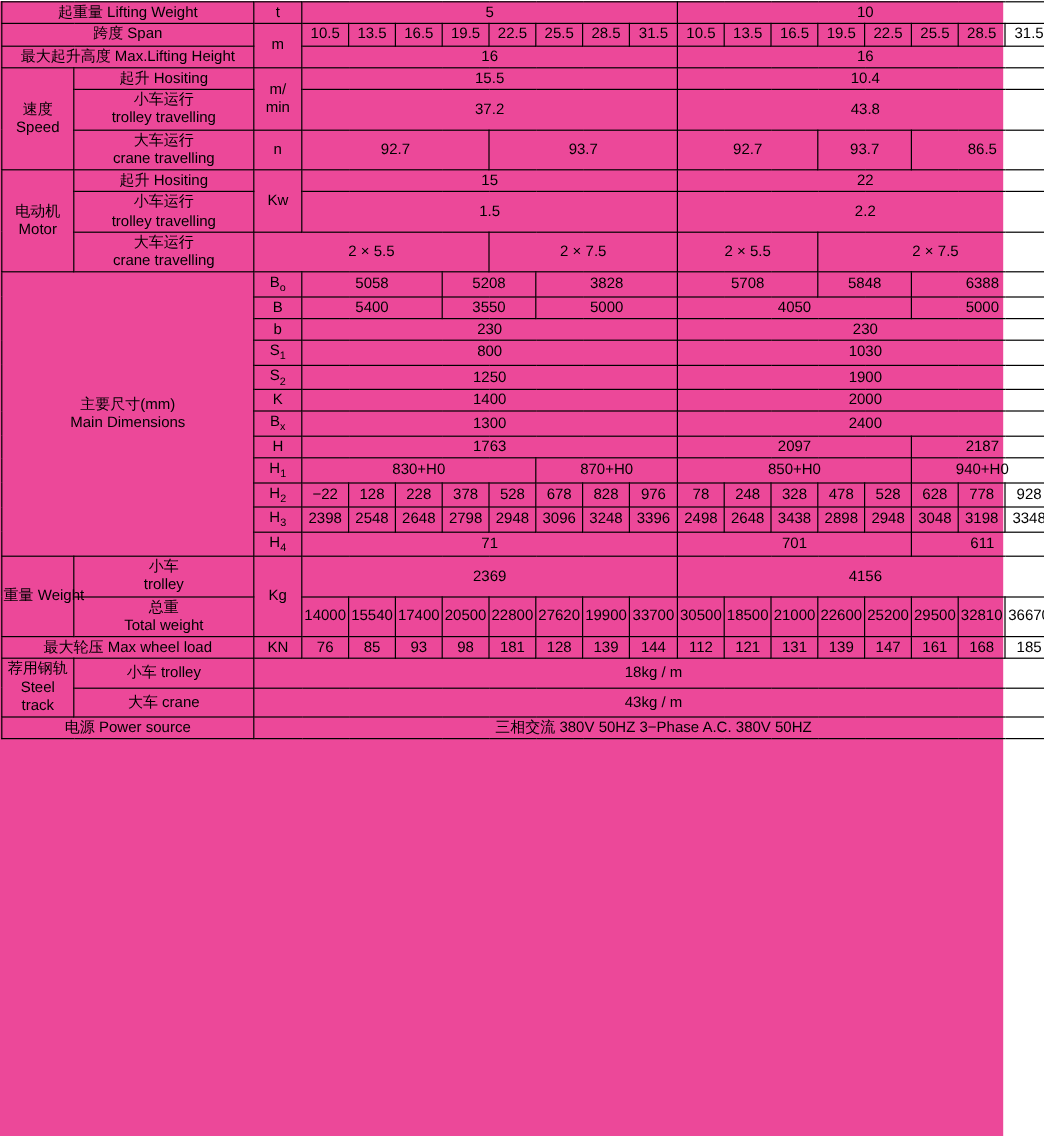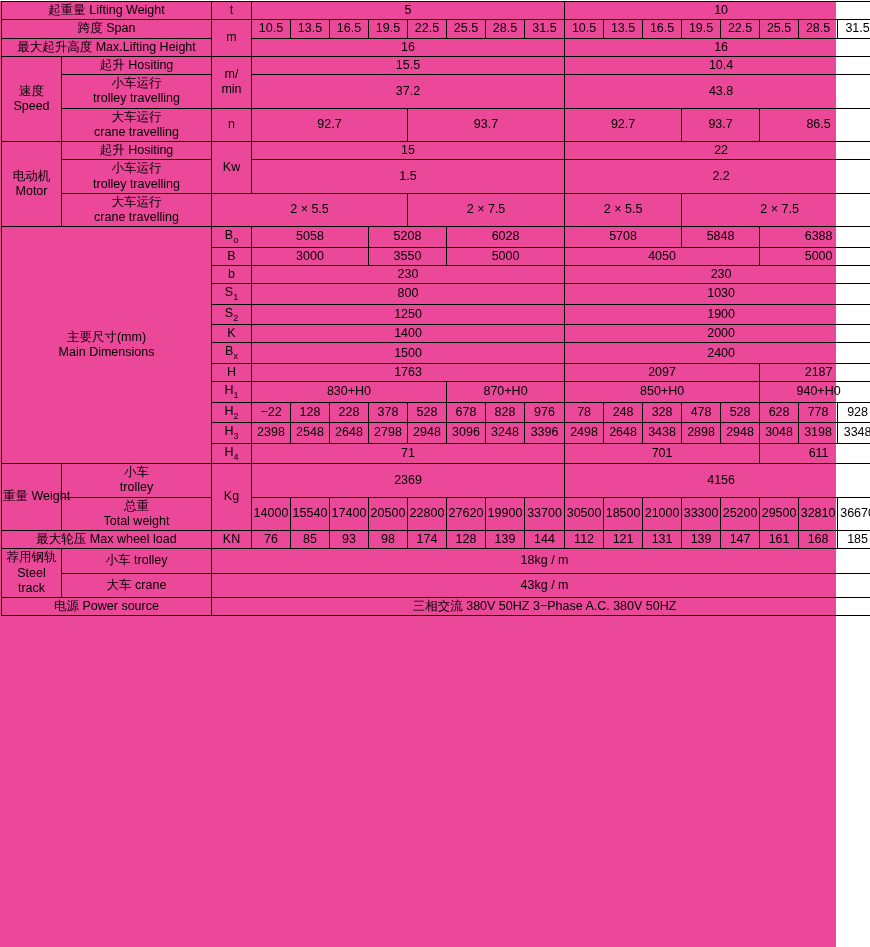--- a/index.html
+++ b/index.html
@@ -202,29 +202,29 @@
   </tr>
 
   <tr>
     <td rowspan="12" colspan="2" class="lbl">
       <span class="cn">主要尺寸(mm)</span>
       <span class="en">Main Dimensions</span>
     </td>
     <td><span>B</span><span class="sub">o</span></td>
     <td colspan="3" class="num">5058</td>
     <td colspan="2" class="num">5208</td>
-    <td colspan="3" class="num">6028</td>
+    <td colspan="3" class="num">3828</td>
     <td colspan="3" class="num">5708</td>
     <td colspan="2" class="num">5848</td>
     <td colspan="3" class="num">6388</td>
   </tr>
 
   <tr>
     <td>B</td>
-    <td colspan="3" class="num">3000</td>
+    <td colspan="3" class="num">5400</td>
     <td colspan="2" class="num">3550</td>
     <td colspan="3" class="num">5000</td>
     <td colspan="5" class="num">4050</td>
     <td colspan="3" class="num">5000</td>
   </tr>
 
   <tr>
     <td>b</td>
     <td colspan="8" class="num">230</td>
     <td colspan="8" class="num">230</td>
@@ -243,21 +243,21 @@
   </tr>
 
   <tr>
     <td>K</td>
     <td colspan="8" class="num">1400</td>
     <td colspan="8" class="num">2000</td>
   </tr>
 
   <tr>
     <td><span>B</span><span class="sub">x</span></td>
-    <td colspan="8" class="num">1500</td>
+    <td colspan="8" class="num">1300</td>
     <td colspan="8" class="num">2400</td>
   </tr>
 
   <tr>
     <td>H</td>
     <td colspan="8" class="num">1763</td>
     <td colspan="5" class="num">2097</td>
     <td colspan="3" class="num">2187</td>
   </tr>
 
@@ -338,37 +338,37 @@
     <td class="tiny">15540</td>
     <td class="tiny">17400</td>
     <td class="tiny">20500</td>
     <td class="tiny">22800</td>
     <td class="tiny">27620</td>
     <td class="tiny">19900</td>
     <td class="tiny">33700</td>
     <td class="tiny">30500</td>
     <td class="tiny">18500</td>
     <td class="tiny">21000</td>
-    <td class="tiny">33300</td>
+    <td class="tiny">22600</td>
     <td class="tiny">25200</td>
     <td class="tiny">29500</td>
     <td class="tiny">32810</td>
     <td class="tiny">36670</td>
   </tr>
 
   <tr>
     <td colspan="2" class="lbl">
       <span class="inline-mix"><span>最大轮压</span> <span>Max wheel load</span></span>
     </td>
     <td>KN</td>
     <td class="numsm">76</td>
     <td class="numsm">85</td>
     <td class="numsm">93</td>
     <td class="numsm">98</td>
-    <td class="numsm">174</td>
+    <td class="numsm">181</td>
     <td class="numsm">128</td>
     <td class="numsm">139</td>
     <td class="numsm">144</td>
     <td class="numsm">112</td>
     <td class="numsm">121</td>
     <td class="numsm">131</td>
     <td class="numsm">139</td>
     <td class="numsm">147</td>
     <td class="numsm">161</td>
     <td class="numsm">168</td>

